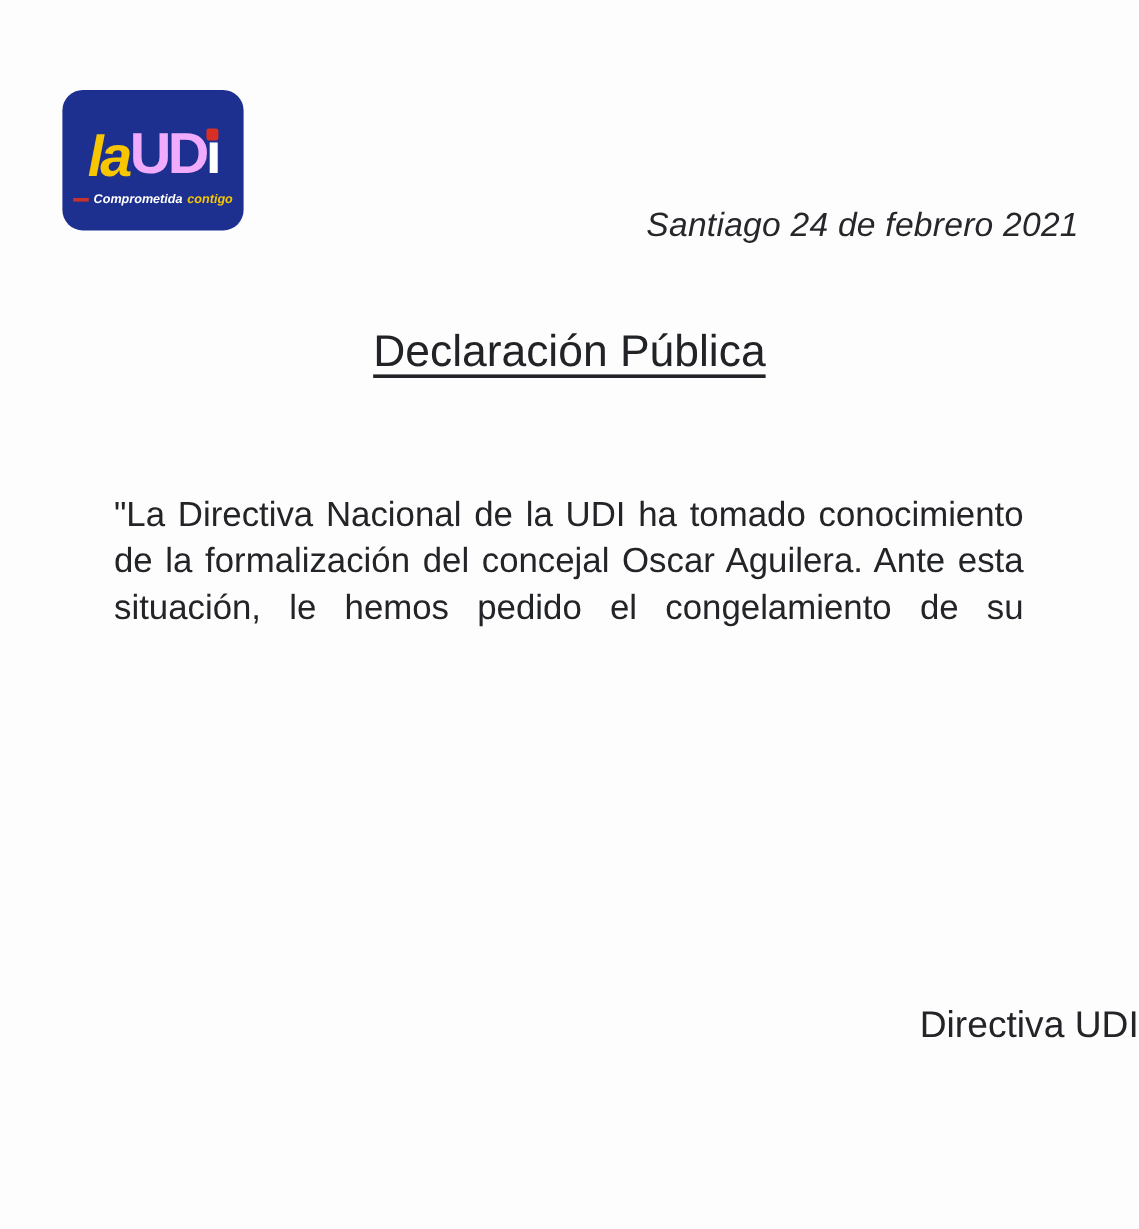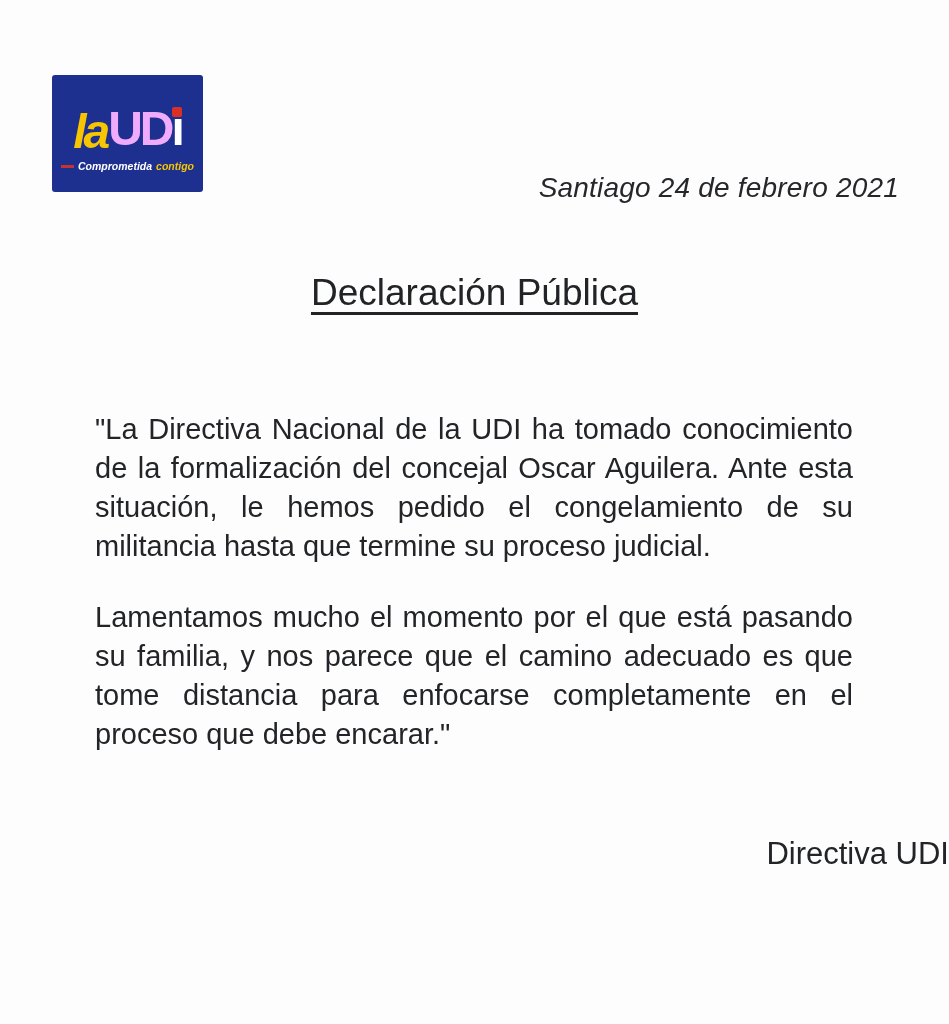--- a/index.html
+++ b/index.html
@@ -21,21 +21,21 @@
   }
 
   
   .logo {
     position: absolute;
     left: 52px;
     top: 75px;
     width: 151px;
     height: 117px;
     background: #1d2f8f;
-    border-radius: 3px;
+    border-radius: 17px;
     display: flex;
     flex-direction: column;
     align-items: center;
     justify-content: center;
     padding-top: 10px;
     box-sizing: border-box;
   }
   .logo-main {
     display: flex;
     align-items: baseline;
@@ -173,25 +173,18 @@
 
   <div class="dateline">Santiago 24 de febrero 2021</div>
 
   <h1 class="title">Declaración Pública</h1>
 
   <div class="body-text">
     <p class="para">
       <span class="jline">"La Directiva Nacional de la UDI ha tomado conocimiento</span>
       <span class="jline">de la formalización del concejal Oscar Aguilera. Ante esta</span>
       <span class="jline">situación, le hemos pedido el congelamiento de su</span>
-      <span class="jline last">militancia hasta que termine su proceso judicial.</span>
-    </p>
-    <p class="para">
-      <span class="jline">Lamentamos mucho el momento por el que está pasando</span>
-      <span class="jline">su familia, y nos parece que el camino adecuado es que</span>
-      <span class="jline">tome distancia para enfocarse completamente en el</span>
-      <span class="jline last">proceso que debe encarar."</span>
     </p>
   </div>
 
   <div class="signature">Directiva UDI</div>
 
 </div>
 
 </body></html>

